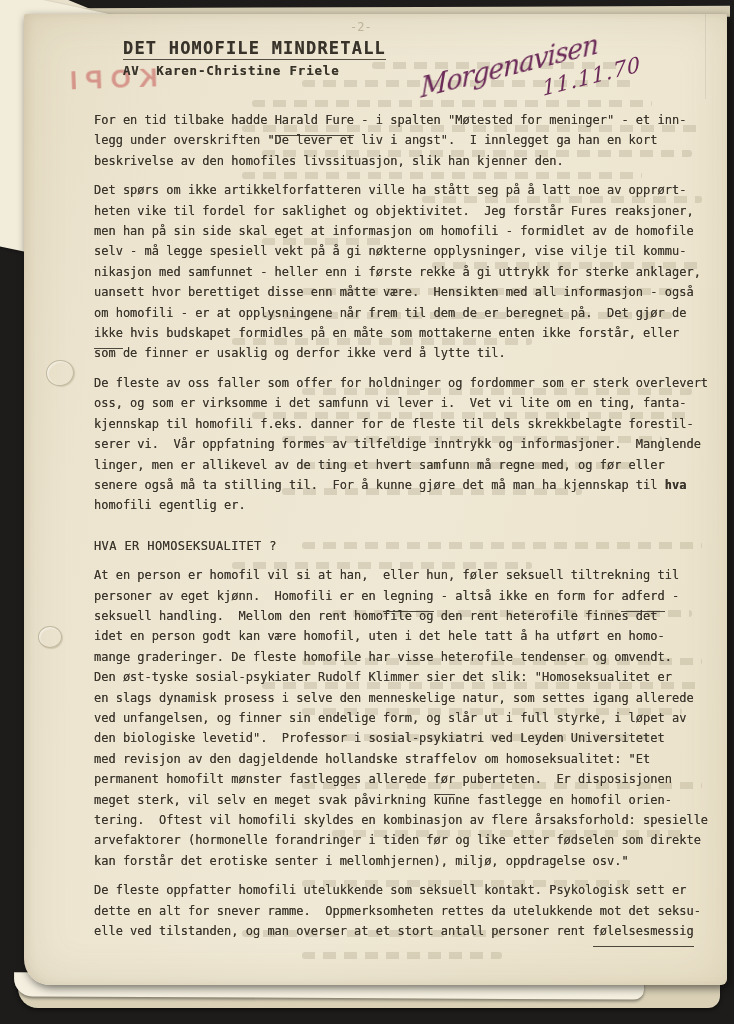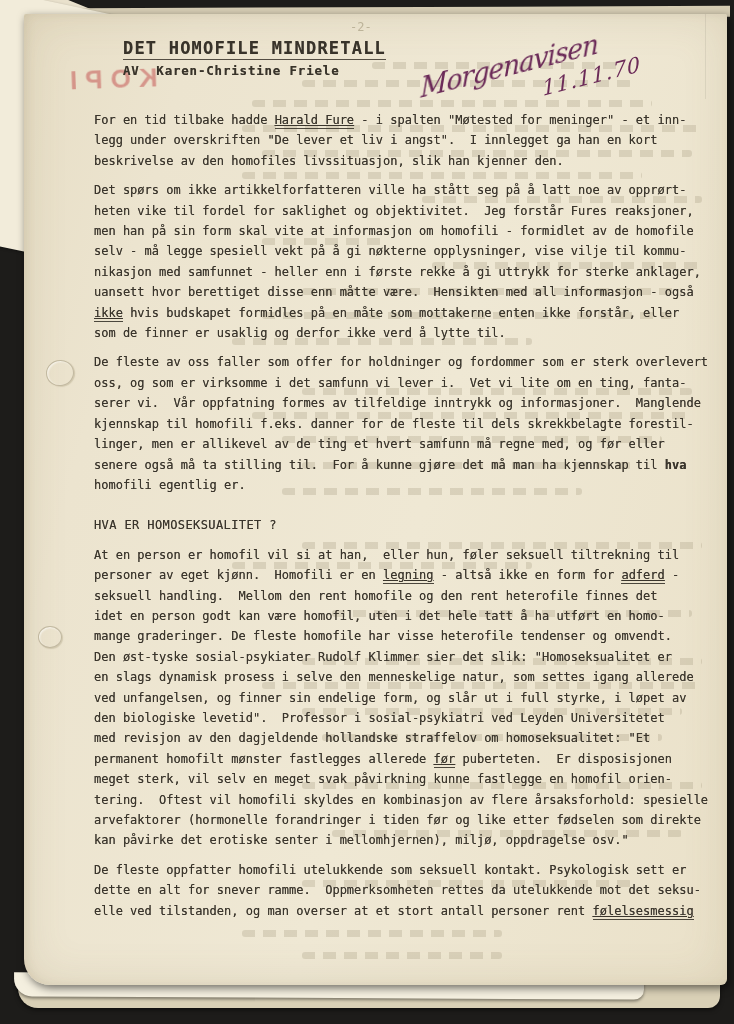--- a/index.html
+++ b/index.html
@@ -44,21 +44,21 @@
         color:#6b2a58;font-family:"DejaVu Serif",serif;font-style:italic;}
   .note-name{position:absolute;left:0;top:8px;font-size:27px;transform:skewX(-14deg);letter-spacing:-1px;
         filter:blur(.2px);}
   .note-date{position:absolute;left:118px;top:42px;font-size:21px;transform:skewX(-10deg);letter-spacing:1px;}
   
   .body-text{position:absolute;left:70px;top:96px;width:626px;color:#3a352c;
              font-size:12px;line-height:20.4px;text-shadow:0 0 .35px rgba(58,53,44,.7);}
   .para,.heading{margin:0 0 9px 0;}
   .heading{margin-top:20px;letter-spacing:.4px;}
   .line{white-space:pre;}
-  .u{border-bottom:1px solid rgba(58,53,44,.9);padding-bottom:1px;text-decoration:underline;}
+  .u{border-bottom:1px solid rgba(58,53,44,.9);padding-bottom:8px;}
   .b{font-weight:bold;text-shadow:0 0 .6px rgba(58,53,44,.9);}
 </style>
 </head>
 <body>
 
 <div id="stage">
   <div class="fan2"></div>
   <div class="fan1"></div>
   <div class="topstrip"></div>
   <div class="bstrip-cream"></div>
@@ -117,32 +117,33 @@
 
     <div class="body-text">
         <div class="para">
           <div class="line"><span>For en tid tilbake hadde </span><span class="u">Harald Fure</span><span> - i spalten "Møtested for meninger" - et inn-</span></div>
           <div class="line"><span>legg under overskriften "De lever et liv i angst".  I innlegget ga han en kort</span></div>
           <div class="line"><span>beskrivelse av den homofiles livssituasjon, slik han kjenner den.</span></div>
         </div>
         <div class="para">
           <div class="line"><span>Det spørs om ikke artikkelforfatteren ville ha stått seg på å latt noe av opprørt-</span></div>
           <div class="line"><span>heten vike til fordel for saklighet og objektivitet.  Jeg forstår Fures reaksjoner,</span></div>
-          <div class="line"><span>men han på sin form skal vite at informasjon om homofili - formidlet av de homofile</span></div>
+          <div class="line"><span>men han på sin side skal eget at informasjon om homofili - formidlet av de homofile</span></div>
           <div class="line"><span>selv - må legge spesiell vekt på å gi nøkterne opplysninger, vise vilje til kommu-</span></div>
           <div class="line"><span>nikasjon med samfunnet - heller enn i første rekke å gi uttrykk for sterke anklager,</span></div>
           <div class="line"><span>uansett hvor berettiget disse enn måtte være.  Hensikten med all informasjon - også</span></div>
+          <div class="line"><span>om homofili - er at opplysningene når frem til dem de er beregnet på.  Det gjør de</span></div>
           <div class="line"><span class="u">ikke</span><span> hvis budskapet formidles på en måte som mottakerne enten ikke forstår, eller</span></div>
           <div class="line"><span>som de finner er usaklig og derfor ikke verd å lytte til.</span></div>
         </div>
         <div class="para">
           <div class="line"><span>De fleste av oss faller som offer for holdninger og fordommer som er sterk overlevert</span></div>
           <div class="line"><span>oss, og som er virksomme i det samfunn vi lever i.  Vet vi lite om en ting, fanta-</span></div>
+          <div class="line"><span>kjennskap til homofili f.eks. danner for de fleste til dels skrekkbelagte forestil-</span></div>
           <div class="line"><span>serer vi.  Vår oppfatning formes av tilfeldige inntrykk og informasjoner.  Manglende</span></div>
-          <div class="line"><span>kjennskap til homofili f.eks. danner for de fleste til dels skrekkbelagte forestil-</span></div>
           <div class="line"><span>linger, men er allikevel av de ting et hvert samfunn må regne med, og før eller</span></div>
           <div class="line"><span>senere også må ta stilling til.  For å kunne gjøre det må man ha kjennskap til </span><span class="b">hva</span></div>
           <div class="line"><span>homofili egentlig er.</span></div>
         </div>
         <div class="heading">
           <div class="line"><span>HVA ER HOMOSEKSUALITET ?</span></div>
         </div>
         <div class="para">
           <div class="line"><span>At en person er homofil vil si at han,  eller hun, føler seksuell tiltrekning til</span></div>
           <div class="line"><span>personer av eget kjønn.  Homofili er en </span><span class="u">legning</span><span> - altså ikke en form for </span><span class="u">adferd</span><span> -</span></div>
@@ -151,21 +152,21 @@
           <div class="line"><span>mange graderinger. De fleste homofile har visse heterofile tendenser og omvendt.</span></div>
           <div class="line"><span>Den øst-tyske sosial-psykiater Rudolf Klimmer sier det slik: "Homoseksualitet er</span></div>
           <div class="line"><span>en slags dynamisk prosess i selve den menneskelige natur, som settes igang allerede</span></div>
           <div class="line"><span>ved unfangelsen, og finner sin endelige form, og slår ut i full styrke, i løpet av</span></div>
           <div class="line"><span>den biologiske levetid".  Professor i sosial-psykiatri ved Leyden Universitetet</span></div>
           <div class="line"><span>med revisjon av den dagjeldende hollandske straffelov om homoseksualitet: "Et</span></div>
           <div class="line"><span>permanent homofilt mønster fastlegges allerede </span><span class="u">før</span><span> puberteten.  Er disposisjonen</span></div>
           <div class="line"><span>meget sterk, vil selv en meget svak påvirkning kunne fastlegge en homofil orien-</span></div>
           <div class="line"><span>tering.  Oftest vil homofili skyldes en kombinasjon av flere årsaksforhold: spesielle</span></div>
           <div class="line"><span>arvefaktorer (hormonelle forandringer i tiden før og like etter fødselen som direkte</span></div>
-          <div class="line"><span>kan påvirke det erotiske senter i mellomhjernen), miljø, oppdragelse osv."</span></div>
+          <div class="line"><span>kan forstår det erotiske senter i mellomhjernen), miljø, oppdragelse osv."</span></div>
         </div>
         <div class="para">
           <div class="line"><span>De fleste oppfatter homofili utelukkende som seksuell kontakt. Psykologisk sett er</span></div>
           <div class="line"><span>dette en alt for snever ramme.  Oppmerksomheten rettes da utelukkende mot det seksu-</span></div>
           <div class="line"><span>elle ved tilstanden, og man overser at et stort antall personer rent </span><span class="u">følelsesmessig</span></div>
         </div>
       </div>
   </div>
 </div>
 

